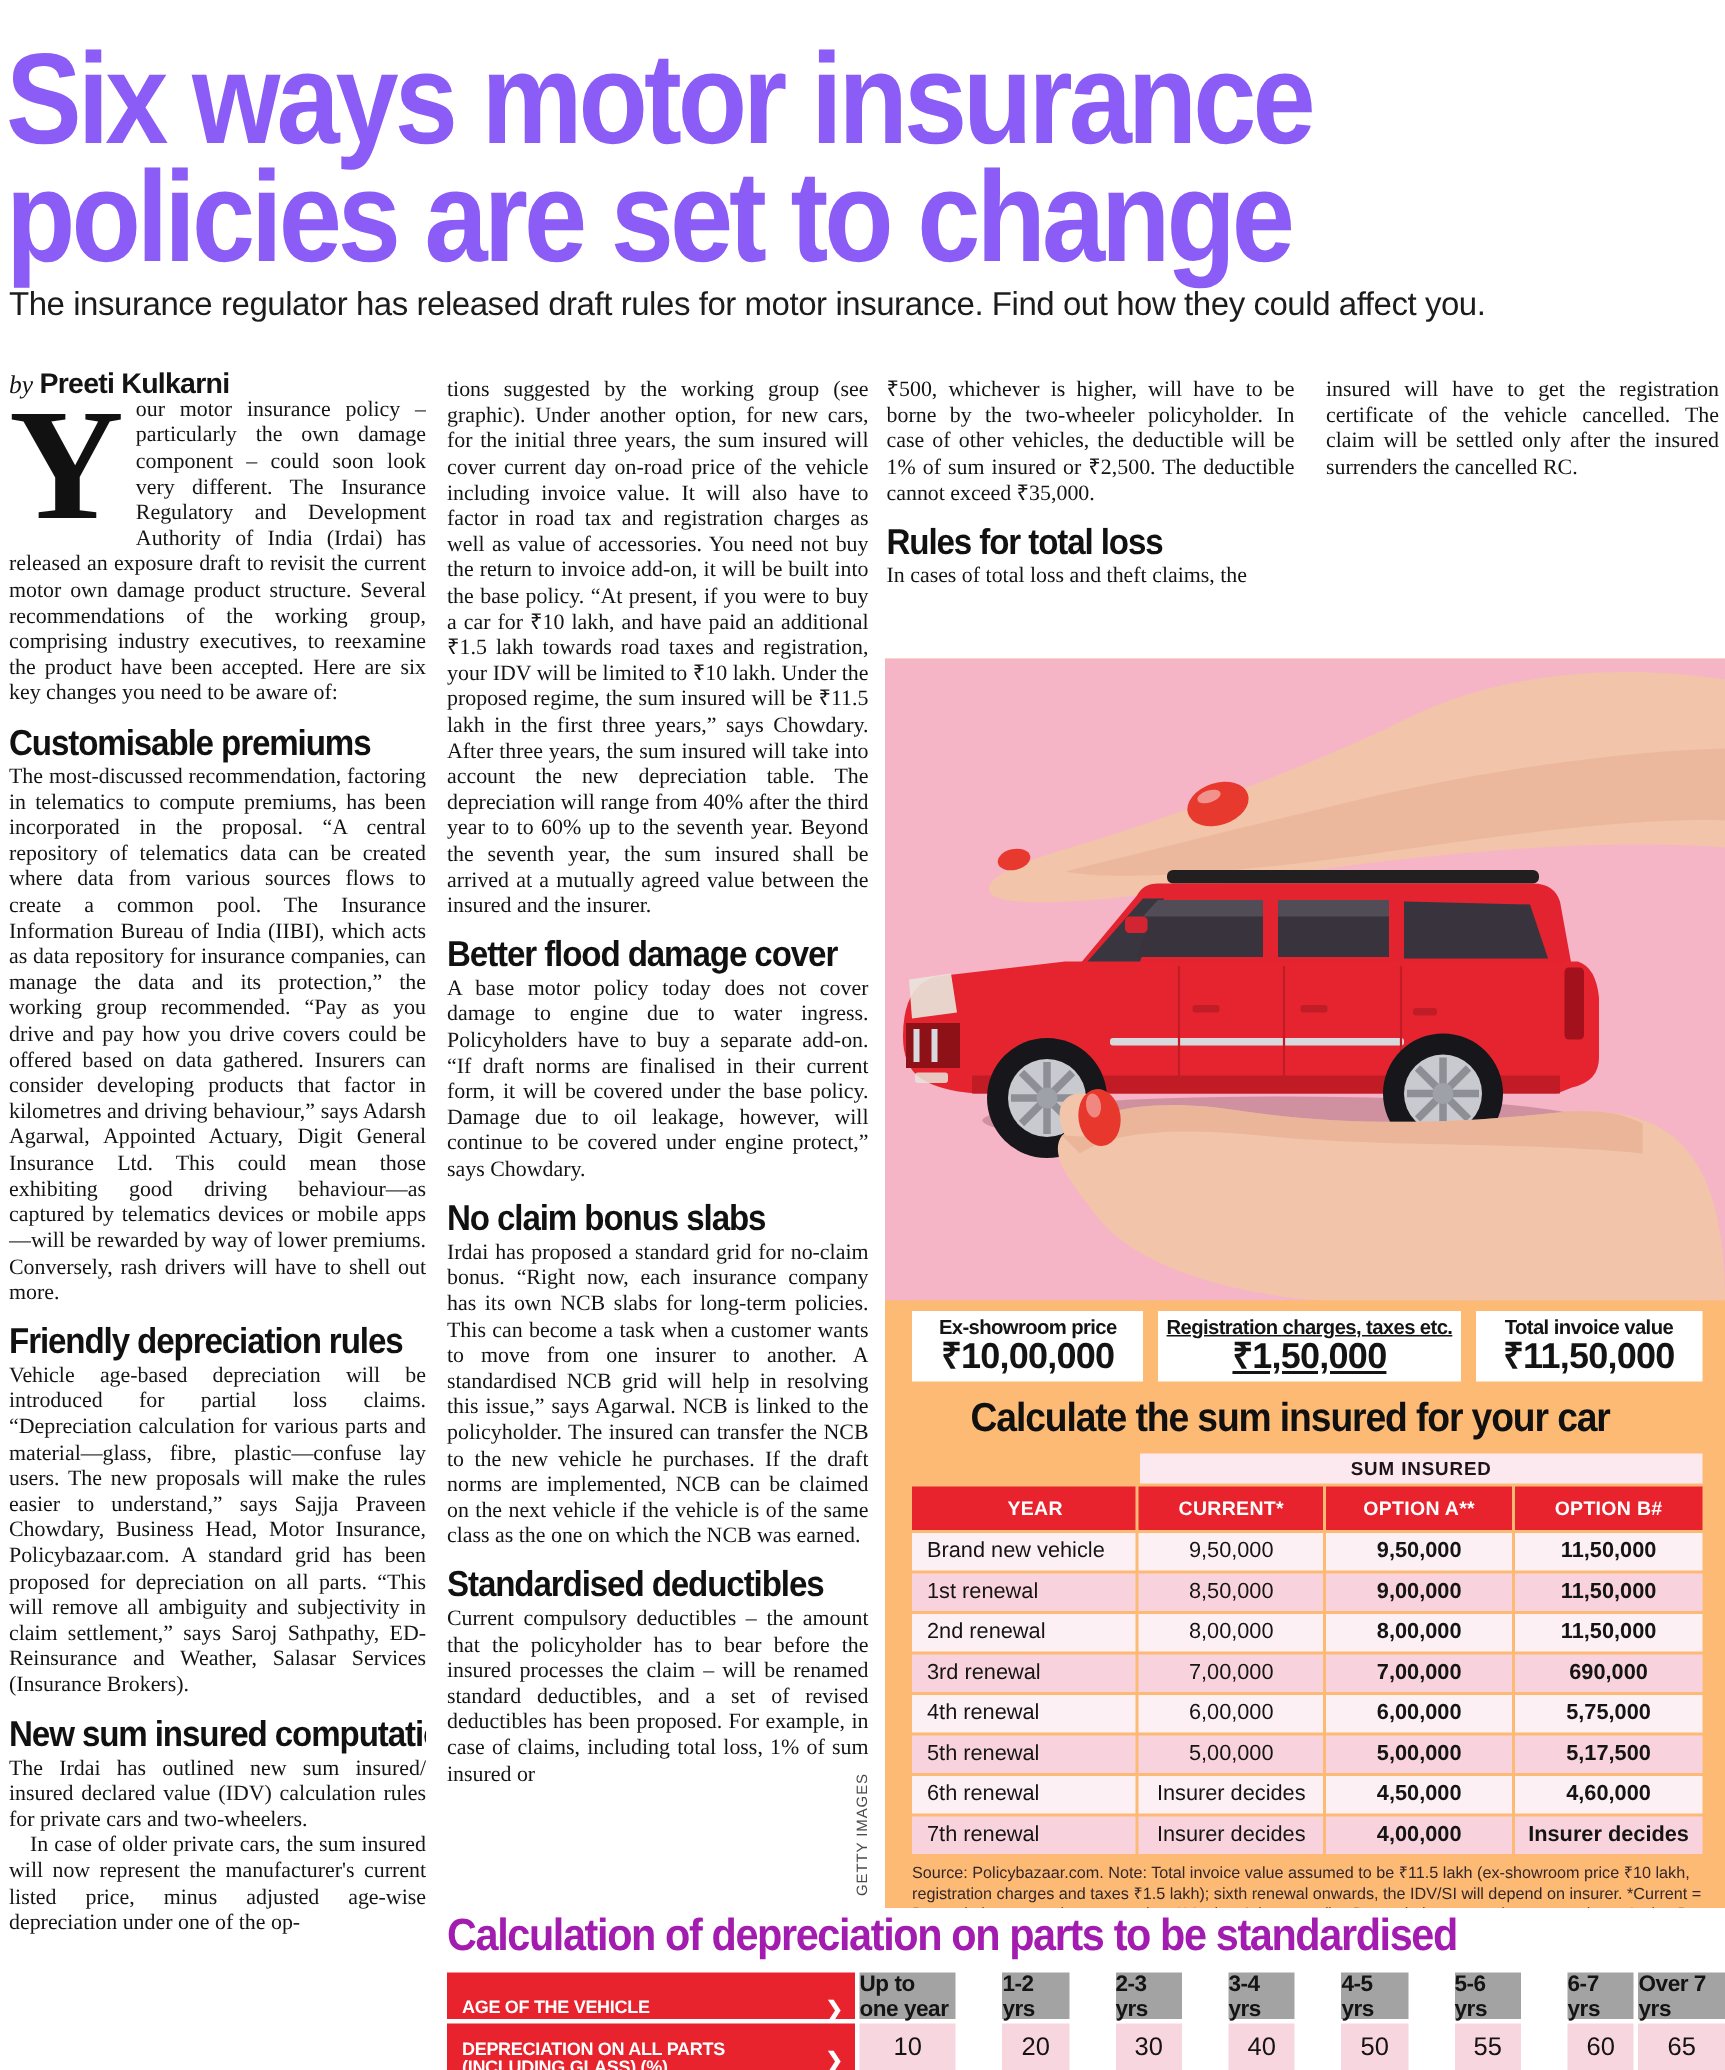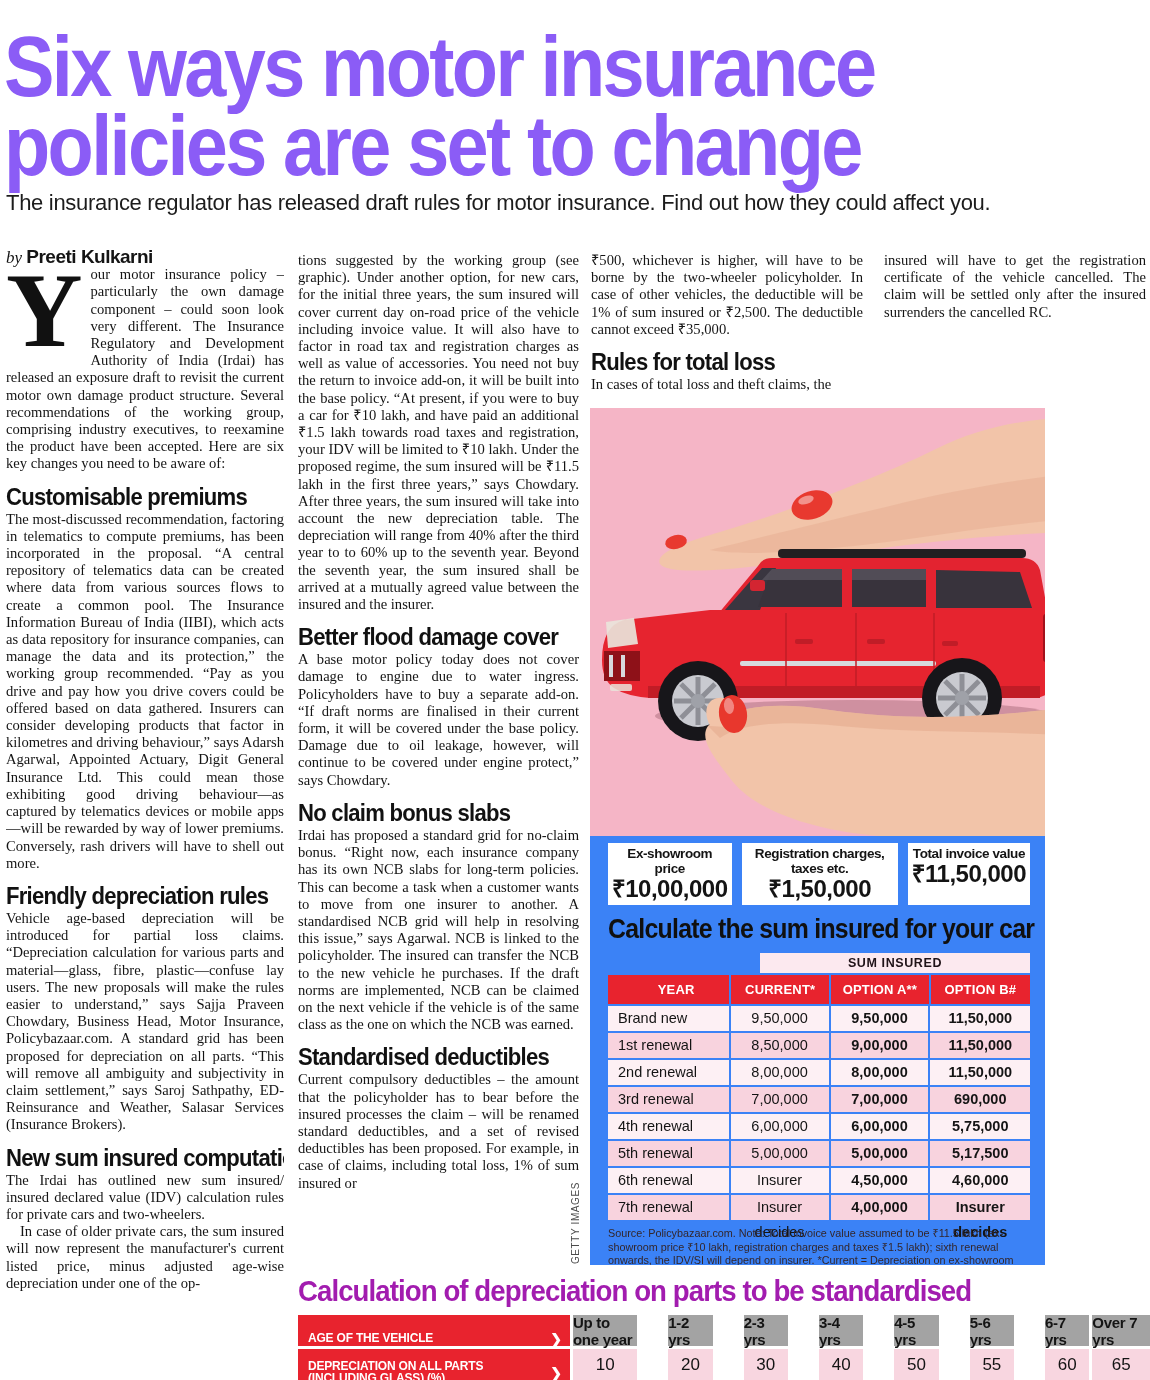--- a/index.html
+++ b/index.html
@@ -33,29 +33,29 @@
      font-size:24px;line-height:25px;letter-spacing:-0.8px;color:#111;text-align:left;}
   .cond{display:inline-block;transform:scaleX(0.92);transform-origin:0 50%;white-space:nowrap;}
 
   
   .feedback{display:flex;align-items:center;gap:8px;margin-top:16px;}
   .feedback .txt{font-family:"Liberation Sans",sans-serif;text-align:left;line-height:17px;}
   .fb1{font-weight:bold;font-size:14.5px;}
   .fb2{font-size:14.5px;}
 
   
-  .panel{position:absolute;left:590px;top:408px;width:455px;height:857px;background:#3b82f6;overflow:hidden;}
+  .panel{position:absolute;left:590px;top:439px;width:560px;height:857px;background:#fdba74;overflow:hidden;}
   .photo{display:block;}
   .boxes{display:flex;gap:10px;margin:7px 15px 0 18px;}
   .pbox{background:#fff;text-align:center;padding:3px 4px 4px 4px;font-family:"Liberation Sans",sans-serif;}
   .pbox .lbl{font-weight:bold;font-size:13.5px;letter-spacing:-0.4px;line-height:15px;}
   .pbox .val{font-weight:bold;font-size:24px;line-height:25px;letter-spacing:-0.5px;}
-  .b1{flex:1;} .b2{flex:1.32;} .b3{flex:0.98;}
+  .b1{flex:1;} .b2{flex:1.32;text-decoration:underline;} .b3{flex:0.98;}
   .panel-title{margin:9px 0 0 18px;font-family:"Liberation Sans",sans-serif;font-weight:bold;
-               font-size:27px;letter-spacing:-0.8px;color:#101010;}
+               font-size:27px;letter-spacing:-0.8px;color:#101010;text-align:center;}
   .sumtable{margin:8px 15px 0 18px;font-family:"Liberation Sans",sans-serif;}
   .si-strip{margin-left:152px;height:20px;background:#fce9ef;color:#201318;
             font-size:12.5px;font-weight:bold;letter-spacing:0.6px;text-align:center;line-height:20px;}
   .trow{display:flex;gap:2px;margin-top:2px;}
   .trow>div{line-height:25px;height:25px;font-size:14.5px;text-align:center;}
   .th>div{background:#e8232e;color:#fff;font-weight:bold;font-size:13px;height:29px;line-height:29px;letter-spacing:0.2px;}
   .cy{width:150px;text-align:left !important;padding-left:10px;box-sizing:border-box;}
   .cc{width:124px;} .ca{width:124px;font-weight:bold;} .cb{width:126px;font-weight:bold;}
   .th .cy{text-align:center !important;padding-left:15px;}
   .r-light>div{background:#fdf0f4;} .r-dark>div{background:#f8d3de;}

